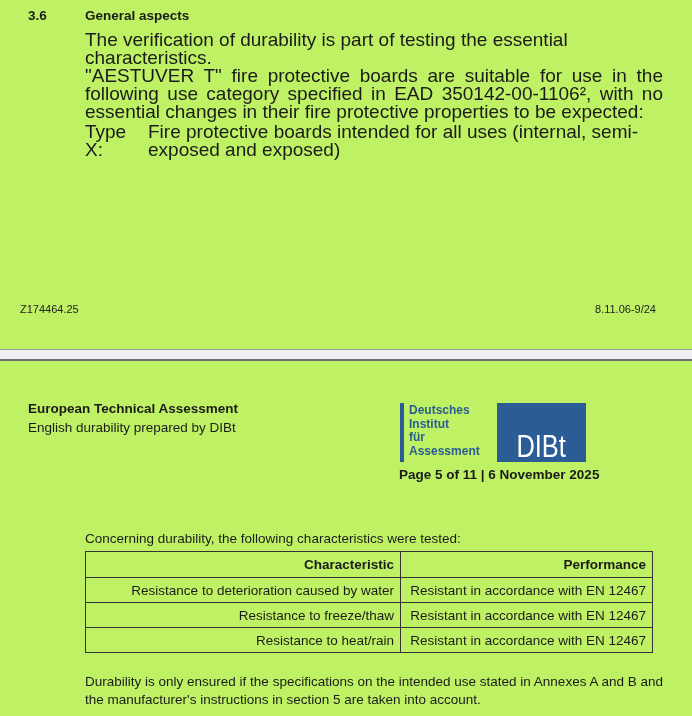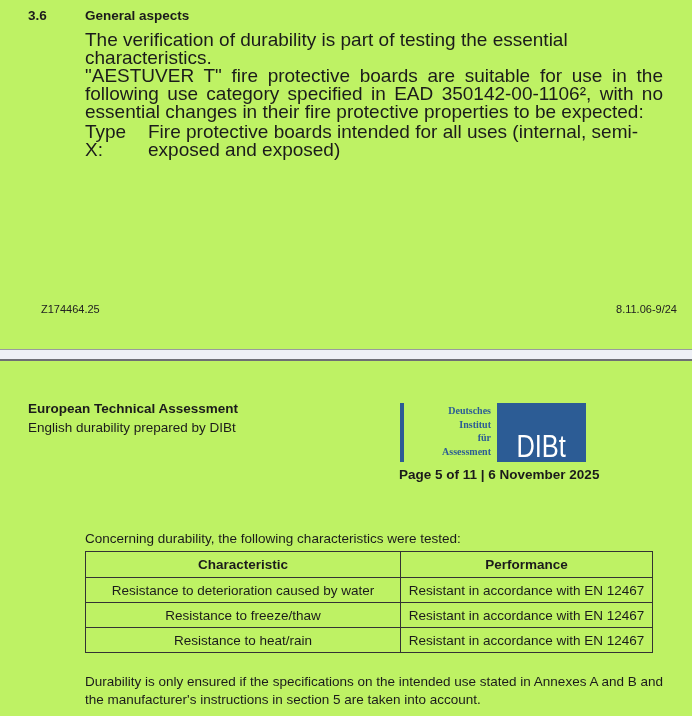--- a/index.html
+++ b/index.html
@@ -8,44 +8,44 @@
 
   
   .sec{position:absolute;left:28px;top:8px;width:635px;}
   .sec-head{display:flex;font-weight:bold;font-size:13.5px;line-height:16px;}
   .sec-num{flex:0 0 57px;}
   .sec-body{margin-left:57px;width:578px;font-size:19px;line-height:18px;}
   .p1{margin:7px 0 0 0;}
   .p2{margin:0;text-align:justify;}
   .typex{display:flex;margin-top:2px;}
   .typex-label{flex:0 0 63px;}
-  .pagefoot{position:absolute;left:41px;top:303px;width:636px;display:flex;
+  .pagefoot{position:absolute;left:20px;top:303px;width:636px;display:flex;
             justify-content:space-between;font-size:11px;color:#222;}
 
   
   .separator{position:absolute;left:0;top:349px;width:692px;height:9px;
              background:#eef0f5;border-top:1.5px solid #9a9ba0;border-bottom:2.5px solid #6e6f74;}
 
   
   .hdr-left{position:absolute;left:28px;top:401px;font-size:13.5px;line-height:16px;}
   .hdr-title{font-weight:bold;}
   .hdr-sub{margin-top:3px;}
   .logo{position:absolute;left:400px;top:403px;height:59px;display:flex;}
   .logo-bar{width:4px;background:var(--brand,#2c5c95);}
-  .logo-text{width:82px;margin:1px 6px 0 5px;text-align:right;color:var(--brand,#2c5c95);
-             font-weight:bold;font-size:10px;line-height:13.5px;font-family:Liberation Serif, serif;}
+  .logo-text{width:82px;margin:1px 6px 0 5px;color:var(--brand,#2c5c95);
+             font-weight:bold;font-size:12px;line-height:13.5px;}
   .logo-box{width:89px;background:var(--brand,#2c5c95);display:flex;align-items:flex-end;justify-content:center;}
   .logo-acronym{color:#ffffff;font-size:31px;line-height:31px;transform:scaleX(0.82);}
   .pageinfo{position:absolute;left:399px;top:467px;font-size:13.5px;font-weight:bold;}
 
   
   .intro{position:absolute;left:85px;top:531px;font-size:13.5px;}
   table.perf{position:absolute;left:85px;top:551px;width:567px;border-collapse:collapse;
              font-size:13.5px;table-layout:fixed;}
-  table.perf th,table.perf td{border:1.5px solid #333333;text-align:center;padding:2px 6px;
+  table.perf th,table.perf td{border:1.5px solid #333333;text-align:right;padding:2px 6px;
              height:20px;vertical-align:middle;font-weight:normal;white-space:nowrap;overflow:hidden;}
   table.perf th{font-weight:bold;height:21px;}
   .note{position:absolute;left:85px;top:673px;width:578px;font-size:13.5px;line-height:18px;text-align:justify;}
 </style>
 </head>
 <body>
 
 <div class="page">
 
   <div class="sec">

